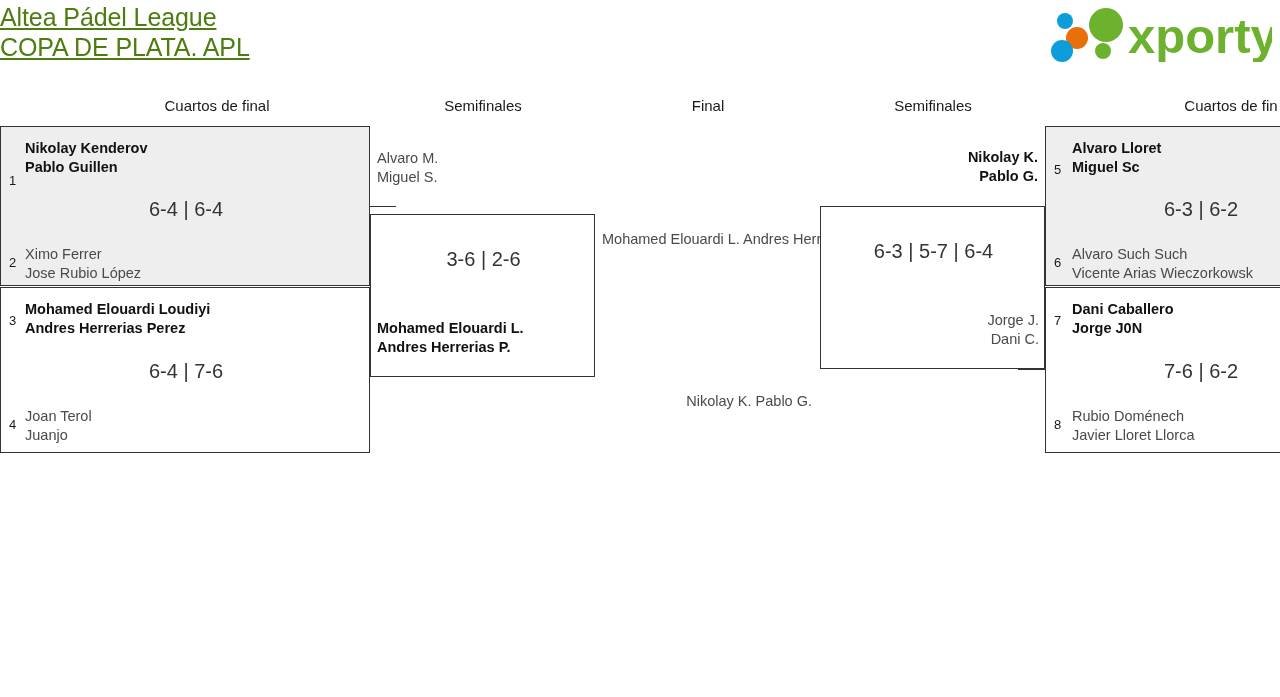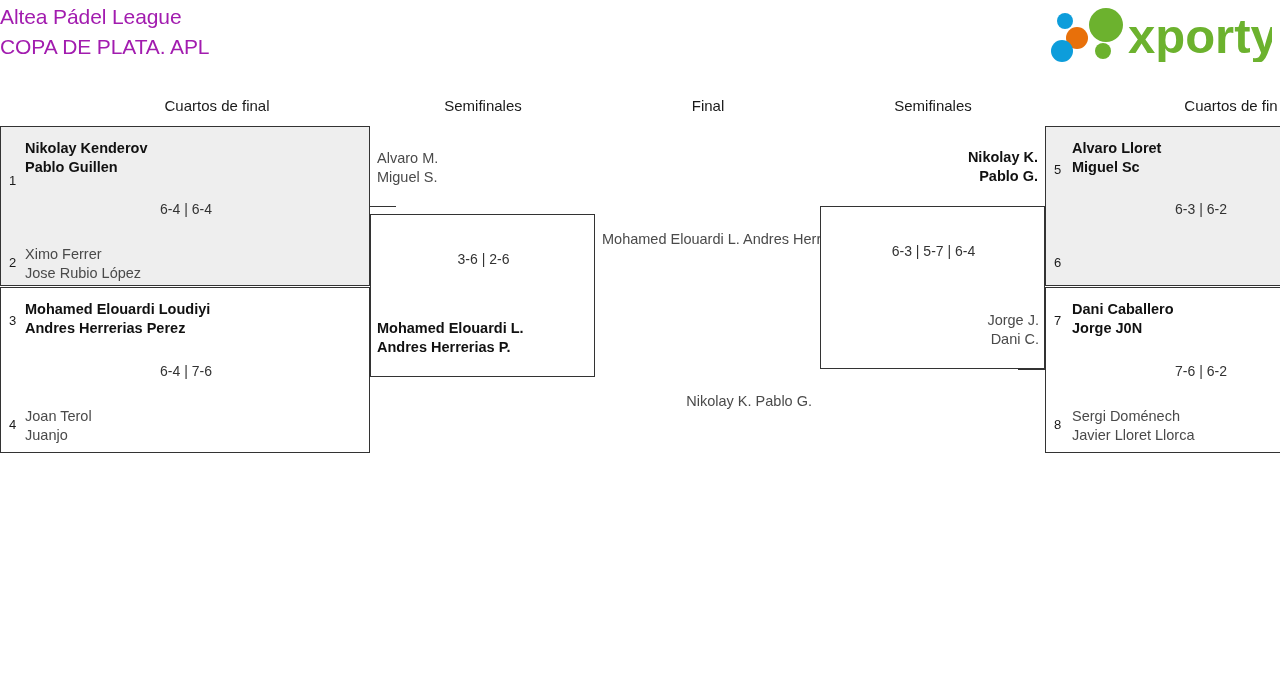--- a/index.html
+++ b/index.html
@@ -22,26 +22,27 @@
     position: absolute;
     left: 0; top: 0;
     width: 1280px;
     height: 88px;
   }
   .title-block {
     position: absolute;
     left: 0; top: 2px;
   }
   .title-line {
-    font-size: 21px;
+    font-size: 25px;
     line-height: 30px;
     font-weight: 400;
-    color: #a21caf;
+    color: #4d7c0f;
     white-space: nowrap;
     letter-spacing: -0.1px;
+    text-decoration: underline;
   }
   .logo {
     position: absolute;
     right: 8px;
     top: 6px;
     width: 226px;
     height: 56px;
   }
   .logo svg { display: block; }
 
@@ -81,21 +82,21 @@
     font-size: 14.5px;
     line-height: 19px;
     white-space: nowrap;
   }
   .team.winner { font-weight: 700; color: #111111; }
   .team.loser  { font-weight: 400; color: #4a4a4a; }
   .team .ln { display: block; }
 
   .score {
     position: absolute;
-    font-size: 14px;
+    font-size: 20px;
     line-height: 18px;
     color: #333333;
     white-space: nowrap;
   }
 
   
   .conn {
     position: absolute;
     background: #333333;
   }
@@ -210,27 +211,31 @@
 <div class="conn h" style="left:1018px; top:369px; width:28px;"></div>
 
 <div class="match-box shaded" style="left:1045px; top:126px; width:370px; height:160px;">
   <div class="seed" style="left:8px; top:36px;">5</div>
   <div class="team winner" style="left:26px; top:12px;">
     <span class="ln">Alvaro Lloret</span>
     <span class="ln">Miguel Sc</span>
   </div>
   <div class="score" style="left:0; top:73px; width:310px; text-align:center;">6-3 | 6-2</div>
   <div class="seed" style="left:8px; top:129px;">6</div>
+  <div class="team loser" style="left:26px; top:118px;">
+    <span class="ln">Alvaro Such Such</span>
+    <span class="ln">Vicente Arias Wieczorkowsk</span>
+  </div>
 </div>
 
 <div class="match-box" style="left:1045px; top:287px; width:370px; height:166px;">
   <div class="seed" style="left:8px; top:26px;">7</div>
   <div class="team winner" style="left:26px; top:12px;">
     <span class="ln">Dani Caballero</span>
     <span class="ln">Jorge J0N</span>
   </div>
   <div class="score" style="left:0; top:74px; width:310px; text-align:center;">7-6 | 6-2</div>
   <div class="seed" style="left:8px; top:130px;">8</div>
   <div class="team loser" style="left:26px; top:119px;">
-    <span class="ln">Sergi Doménech</span>
+    <span class="ln">Rubio Doménech</span>
     <span class="ln">Javier Lloret Llorca</span>
   </div>
 </div>
 
 </body></html>

